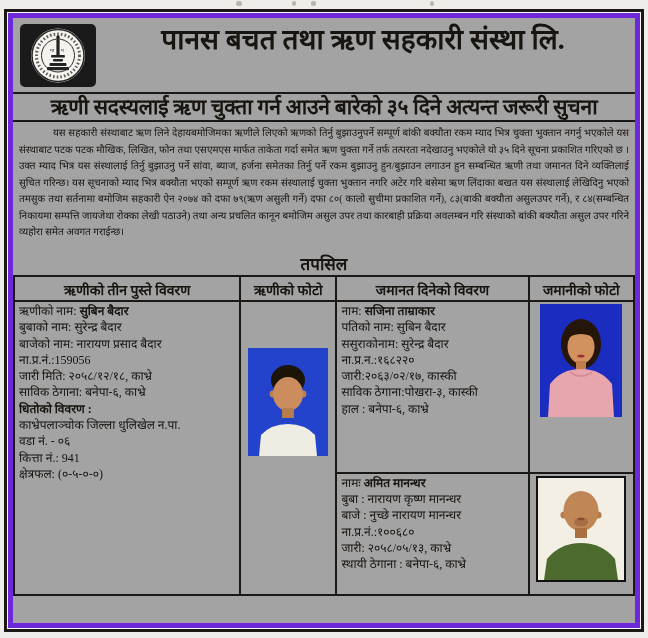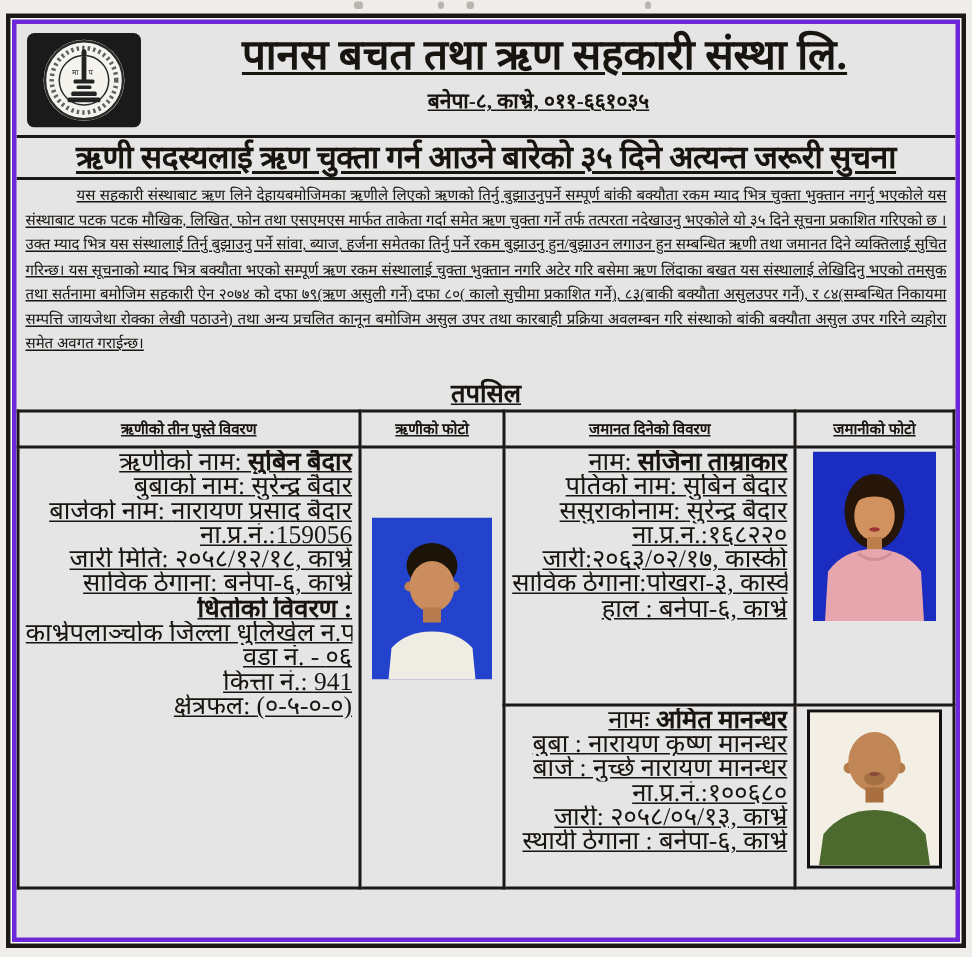--- a/index.html
+++ b/index.html
@@ -9,21 +9,21 @@
     font-family:"Liberation Serif","DejaVu Serif",serif;
     color:#181410;
     -webkit-font-smoothing:antialiased;
     overflow:hidden;
   }
   .remnant{position:absolute;top:1px;height:5px;background:#b9b6b0;border-radius:2px;}
   .doc{
     position:absolute;left:4px;top:9px;width:632px;height:615px;
     border:3px solid #1b1816;background:#fdfcf8;padding:1px;
   }
-  .frame{border:3px solid #6d28d9;height:100%;box-sizing:border-box;overflow:hidden;background:#e5e5e5;text-decoration:underline;}
+  .frame{border:5px solid #6d28d9;height:100%;box-sizing:border-box;overflow:hidden;background:#a3a3a3;}
   
   .header{height:72px;border-bottom:2px solid #1b1816;position:relative;}
   .logo{position:absolute;left:7px;top:4px;width:76px;height:63px;}
   .org-name{
     text-align:center;font-weight:bold;font-size:28px;line-height:40px;
     margin:2px 8px 0 86px;white-space:nowrap;overflow:hidden;
   }
   .address{ text-align:center;font-weight:bold;font-size:14px;line-height:22px;margin-left:70px;}
   
   .headline{
@@ -36,22 +36,22 @@
   
   .para{
     height:133px;padding:3px 6px 0 6px;box-sizing:border-box;
     font-size:10px;line-height:16.5px;text-align:justify;text-indent:34px;
     font-weight:500;overflow:hidden;
   }
   .tapasil{height:20px;text-align:center;font-weight:bold;font-size:17px;line-height:20px;}
   
   table{border-collapse:collapse;width:100%;table-layout:fixed;}
   th,td{border:2px solid #1b1816;vertical-align:top;padding:1px 4px;box-sizing:border-box;overflow:hidden;}
-  th{font-size:10px;font-weight:bold;height:24px;text-align:center;padding-top:3px;}
-  .details{font-size:17px;line-height:16.3px;font-weight:500;text-align:right;}
+  th{font-size:14px;font-weight:bold;height:24px;text-align:center;padding-top:3px;}
+  .details{font-size:12px;line-height:16.3px;font-weight:500;}
   .details .ln{white-space:nowrap;overflow:hidden;}
   .b{font-weight:bold;}
   .photo{display:block;margin:0 auto;}
   .ph-borrower{margin-top:45px;}
   .ph-g1{margin-top:1px;}
   .ph-g2{margin-top:1px;border:2px solid #111;}
 </style>
 </head>
 <body>
 
@@ -73,21 +73,20 @@
         <ellipse cx="38" cy="13.5" rx="1.7" ry="2.6" fill="#222"></ellipse>
         <rect x="36.4" y="16" width="3.2" height="16" fill="#222"></rect>
         <rect x="31" y="31" width="14" height="2.6" rx="1" fill="#222"></rect>
         <rect x="33" y="35" width="10" height="2.4" rx="1" fill="#222"></rect>
         <rect x="29.5" y="39" width="17" height="3" rx="1" fill="#222"></rect>
         <rect x="27" y="43" width="22" height="3.2" rx="1" fill="#222"></rect>
         <text x="30" y="28" font-size="5" fill="#333">मा</text>
         <text x="41" y="28" font-size="5" fill="#333">प</text>
       </svg>
       <div class="org-name">पानस बचत तथा ऋण सहकारी संस्था लि.</div>
-      <div class="address">बनेपा-८, काभ्रे, ०११-६६१०३५</div>
     </div>
 
     <div class="headline">ऋणी सदस्यलाई ऋण चुक्ता गर्न आउने बारेको ३५ दिने अत्यन्त जरूरी सुचना</div>
 
 
     <div class="para">यस सहकारी संस्थाबाट ऋण लिने देहायबमोजिमका ऋणीले लिएको ऋणको तिर्नु बुझाउनुपर्ने सम्पूर्ण बांकी बक्यौता रकम म्याद भित्र चुक्ता भुक्तान नगर्नु भएकोले यस संस्थाबाट पटक पटक मौखिक, लिखित, फोन तथा एसएमएस मार्फत ताकेता गर्दा समेत ऋण चुक्ता गर्ने तर्फ तत्परता नदेखाउनु भएकोले यो ३५ दिने सूचना प्रकाशित गरिएको छ । उक्त म्याद भित्र यस संस्थालाई तिर्नु बुझाउनु पर्ने सांवा, ब्याज, हर्जना समेतका तिर्नु पर्ने रकम बुझाउनु हुन/बुझाउन लगाउन हुन सम्बन्धित ऋणी तथा जमानत दिने व्यक्तिलाई सुचित गरिन्छ। यस सूचनाको म्याद भित्र बक्यौता भएको सम्पूर्ण ऋण रकम संस्थालाई चुक्ता भुक्तान नगरि अटेर गरि बसेमा ऋण लिंदाका बखत यस संस्थालाई लेखिदिनु भएको तमसुक तथा सर्तनामा बमोजिम सहकारी ऐन २०७४ को दफा ७९(ऋण असुली गर्ने) दफा ८०( कालो सुचीमा प्रकाशित गर्ने), ८३(बाकी बक्यौता असुलउपर गर्ने), र ८४(सम्बन्धित निकायमा सम्पत्ति जायजेथा रोक्का लेखी पठाउने) तथा अन्य प्रचलित कानून बमोजिम असुल उपर तथा कारबाही प्रक्रिया अवलम्बन गरि संस्थाको बांकी बक्यौता असुल उपर गरिने व्यहोरा समेत अवगत गराईन्छ।</div>
 
     <div class="tapasil">तपसिल</div>
 
     <table>

